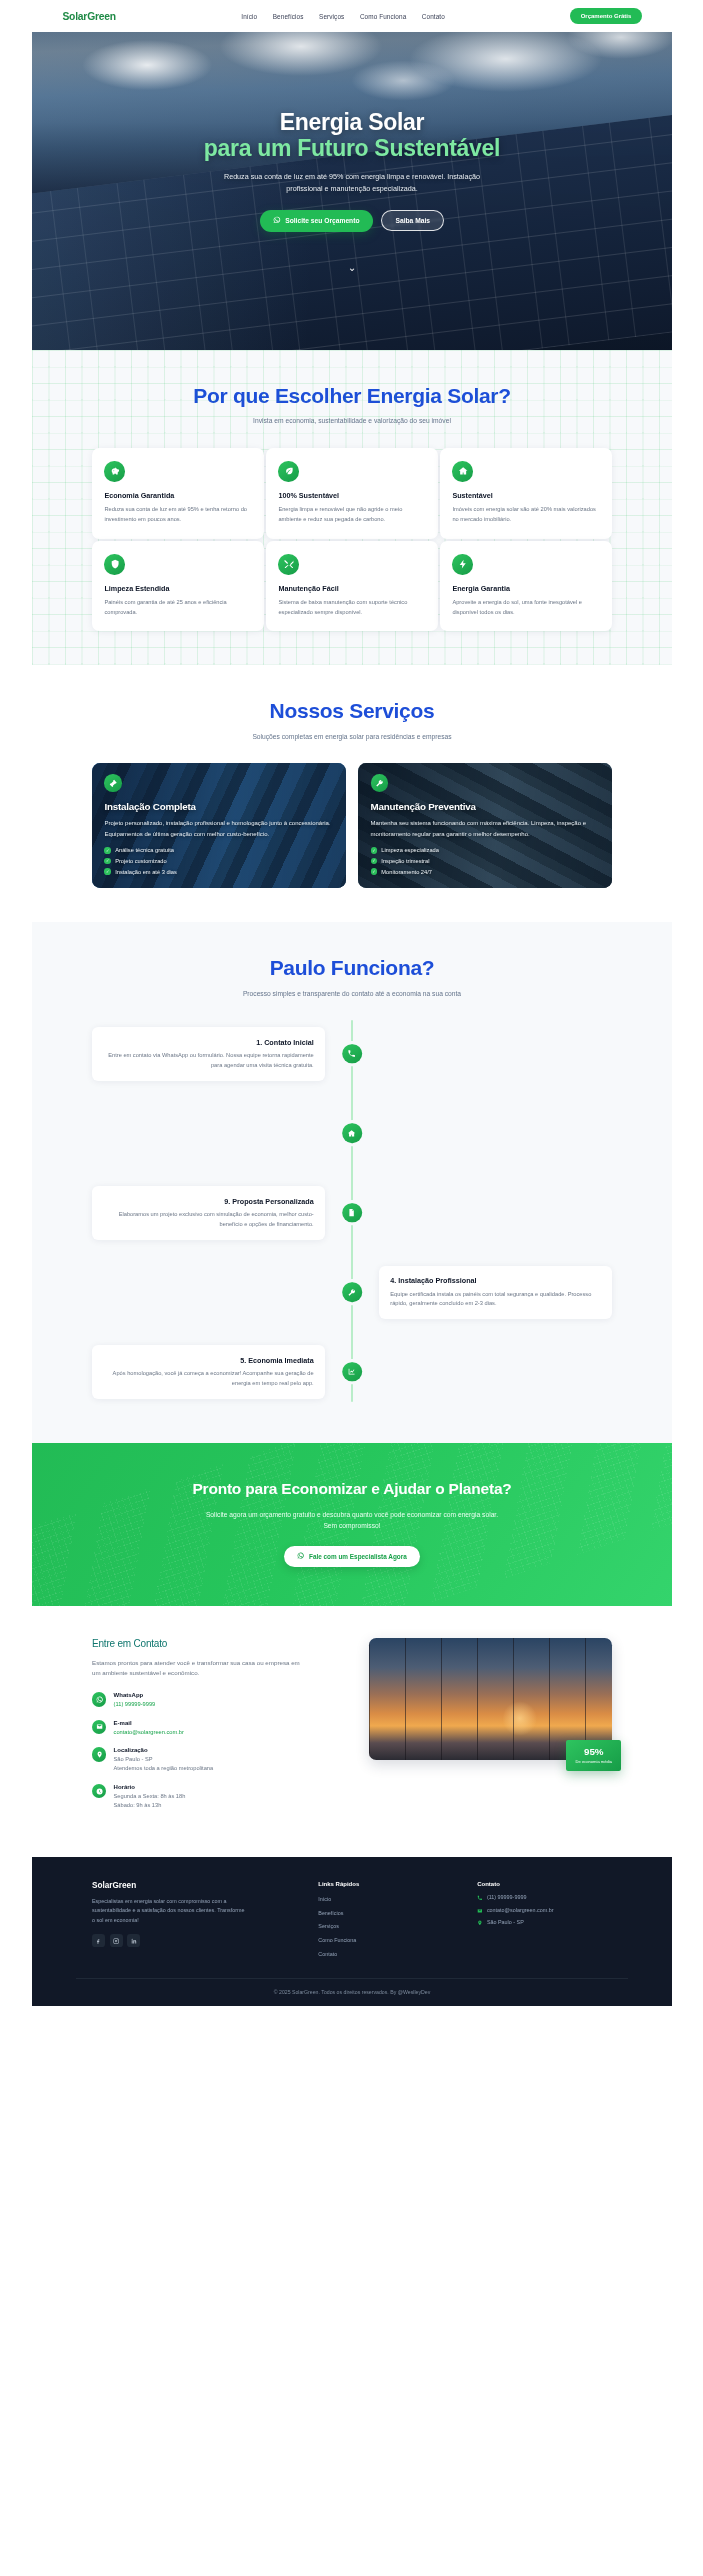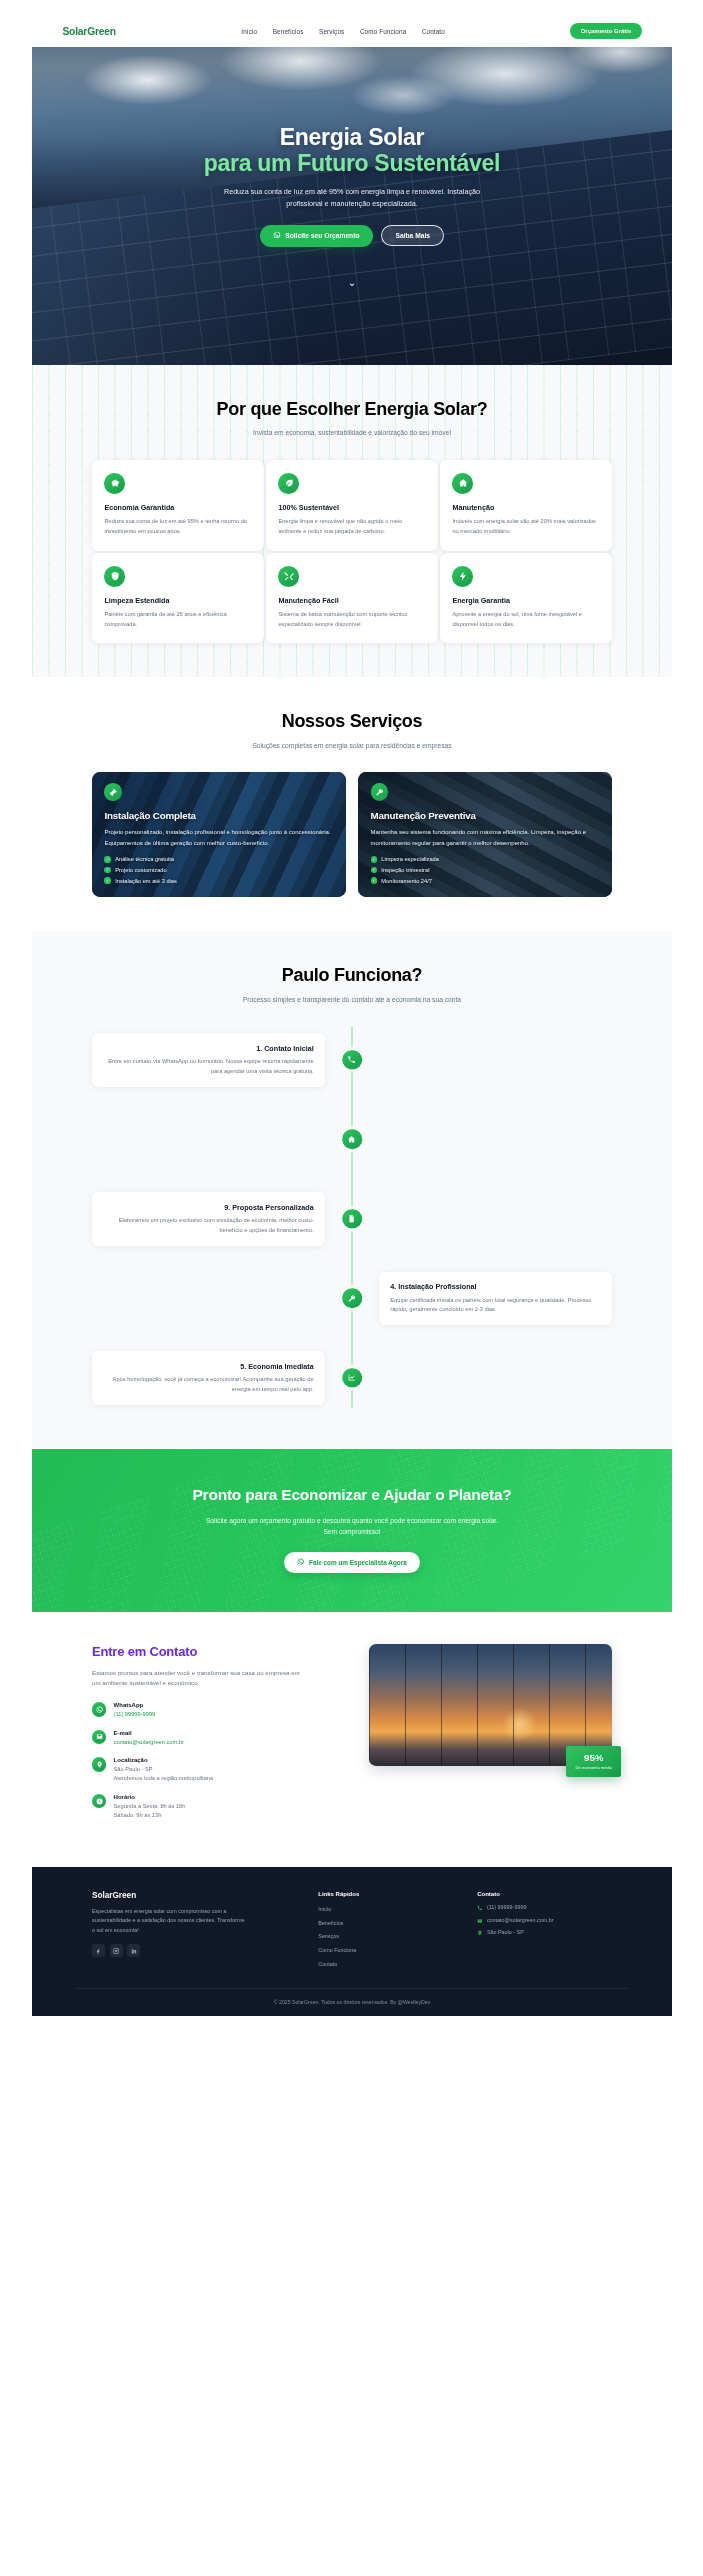--- a/index.html
+++ b/index.html
@@ -3,21 +3,21 @@
 <meta charset="utf-8">
 <title>SolarGreen</title>
 <style>
   *{box-sizing:border-box;margin:0;padding:0;}
   html,body{width:704px;}
   body{
     font-family:"Liberation Sans","DejaVu Sans",sans-serif;
     background:#ffffff;color:#111827;
     -webkit-font-smoothing:antialiased;
   }
-  .wrap{width:640px;margin:15px auto;position:relative;}
+  .wrap{width:640px;margin:0 auto;position:relative;}
   .container{max-width:577px;margin:0 auto;padding:0 12.4px;}
 
   
   .site-header{
     position:absolute;top:0;left:0;right:0;z-index:50;
     height:32px;background:#ffffff;
     display:flex;align-items:center;
   }
   .header-inner{
     max-width:608px;width:100%;margin:0 auto;padding:0 14.4px;
@@ -98,21 +98,21 @@
     cursor:pointer;font-family:inherit;backdrop-filter:blur(1px);
   }
   .scroll-cue{
     position:relative;z-index:3;margin-top:29px;color:#fff;font-size:10.3px;opacity:.95;
   }
 
   
   .section{padding:34px 0;}
   .sec-head{text-align:center;margin-bottom:21.6px;}
   .sec-title{
-    font-size:18px;font-weight:bold;color:#000000;letter-spacing:-0.3px;
+    font-size:21px;font-weight:bold;color:#1d4ed8;letter-spacing:-0.3px;
   }
   .sec-sub{
     margin:7.2px auto 0;font-size:6.7px;line-height:1.65;color:#64748b;max-width:222px;
   }
 
   
   .benefits{
     background:#f7f9fb;position:relative;overflow:hidden;
   }
   .benefits:before{
@@ -240,21 +240,21 @@
     display:inline-flex;align-items:center;gap:4.6px;font-family:inherit;
     box-shadow:0 3.1px 9.3px rgba(0,0,0,.14);
   }
 
   
   .contact{background:#fff;padding:32px 0 36px;}
   .contact-grid{
     display:grid;grid-template-columns:1.02fr 1fr;gap:29px;align-items:start;
     max-width:520px;margin:0 auto;
   }
-  .contact h2{font-size:13px;font-weight:bold;color:#6d28d9;letter-spacing:-0.2px;}
+  .contact h2{font-size:10px;font-weight:normal;color:#0f766e;letter-spacing:-0.2px;}
   .contact-lead{font-size:6.2px;line-height:1.72;color:#6b7686;margin:8.2px 0 13.4px;max-width:216px;}
   .ci{display:flex;gap:7.2px;margin-bottom:10.3px;align-items:flex-start;}
   .ci-ic{
     width:14.4px;height:14.4px;border-radius:50%;flex:0 0 14.4px;
     background:linear-gradient(145deg,#2ec45f,#169c47);
     display:flex;align-items:center;justify-content:center;
   }
   .ci-ic svg{width:7.2px;height:7.2px;fill:#fff;}
   .ci-label{font-size:6px;font-weight:bold;color:#0d1526;margin-bottom:2.1px;}
   .ci-val{font-size:5.7px;line-height:1.6;color:#16a34a;}
@@ -375,21 +375,21 @@
           <div class="card-title">100% Sustentável</div>
           <div class="card-text">Energia limpa e renovável que não agride o meio ambiente e reduz sua pegada de carbono.</div>
         </div>
 
         <div class="card">
           <div class="ic">
               <svg viewBox="0 0 24 24">
                 <path d="M12 3L2 11h3v9h6v-5h2v5h6v-9h3z"></path>
               </svg>
             </div>
-          <div class="card-title">Manutenção</div>
+          <div class="card-title">Sustentável</div>
           <div class="card-text">Imóveis com energia solar são até 20% mais valorizados no mercado imobiliário.</div>
         </div>
 
         <div class="card">
           <div class="ic">
               <svg viewBox="0 0 24 24">
                 <path d="M12 2l8 3v6c0 5-3.4 9.4-8 11-4.6-1.6-8-6-8-11V5z"></path>
               </svg>
             </div>
           <div class="card-title">Limpeza Estendida</div>

